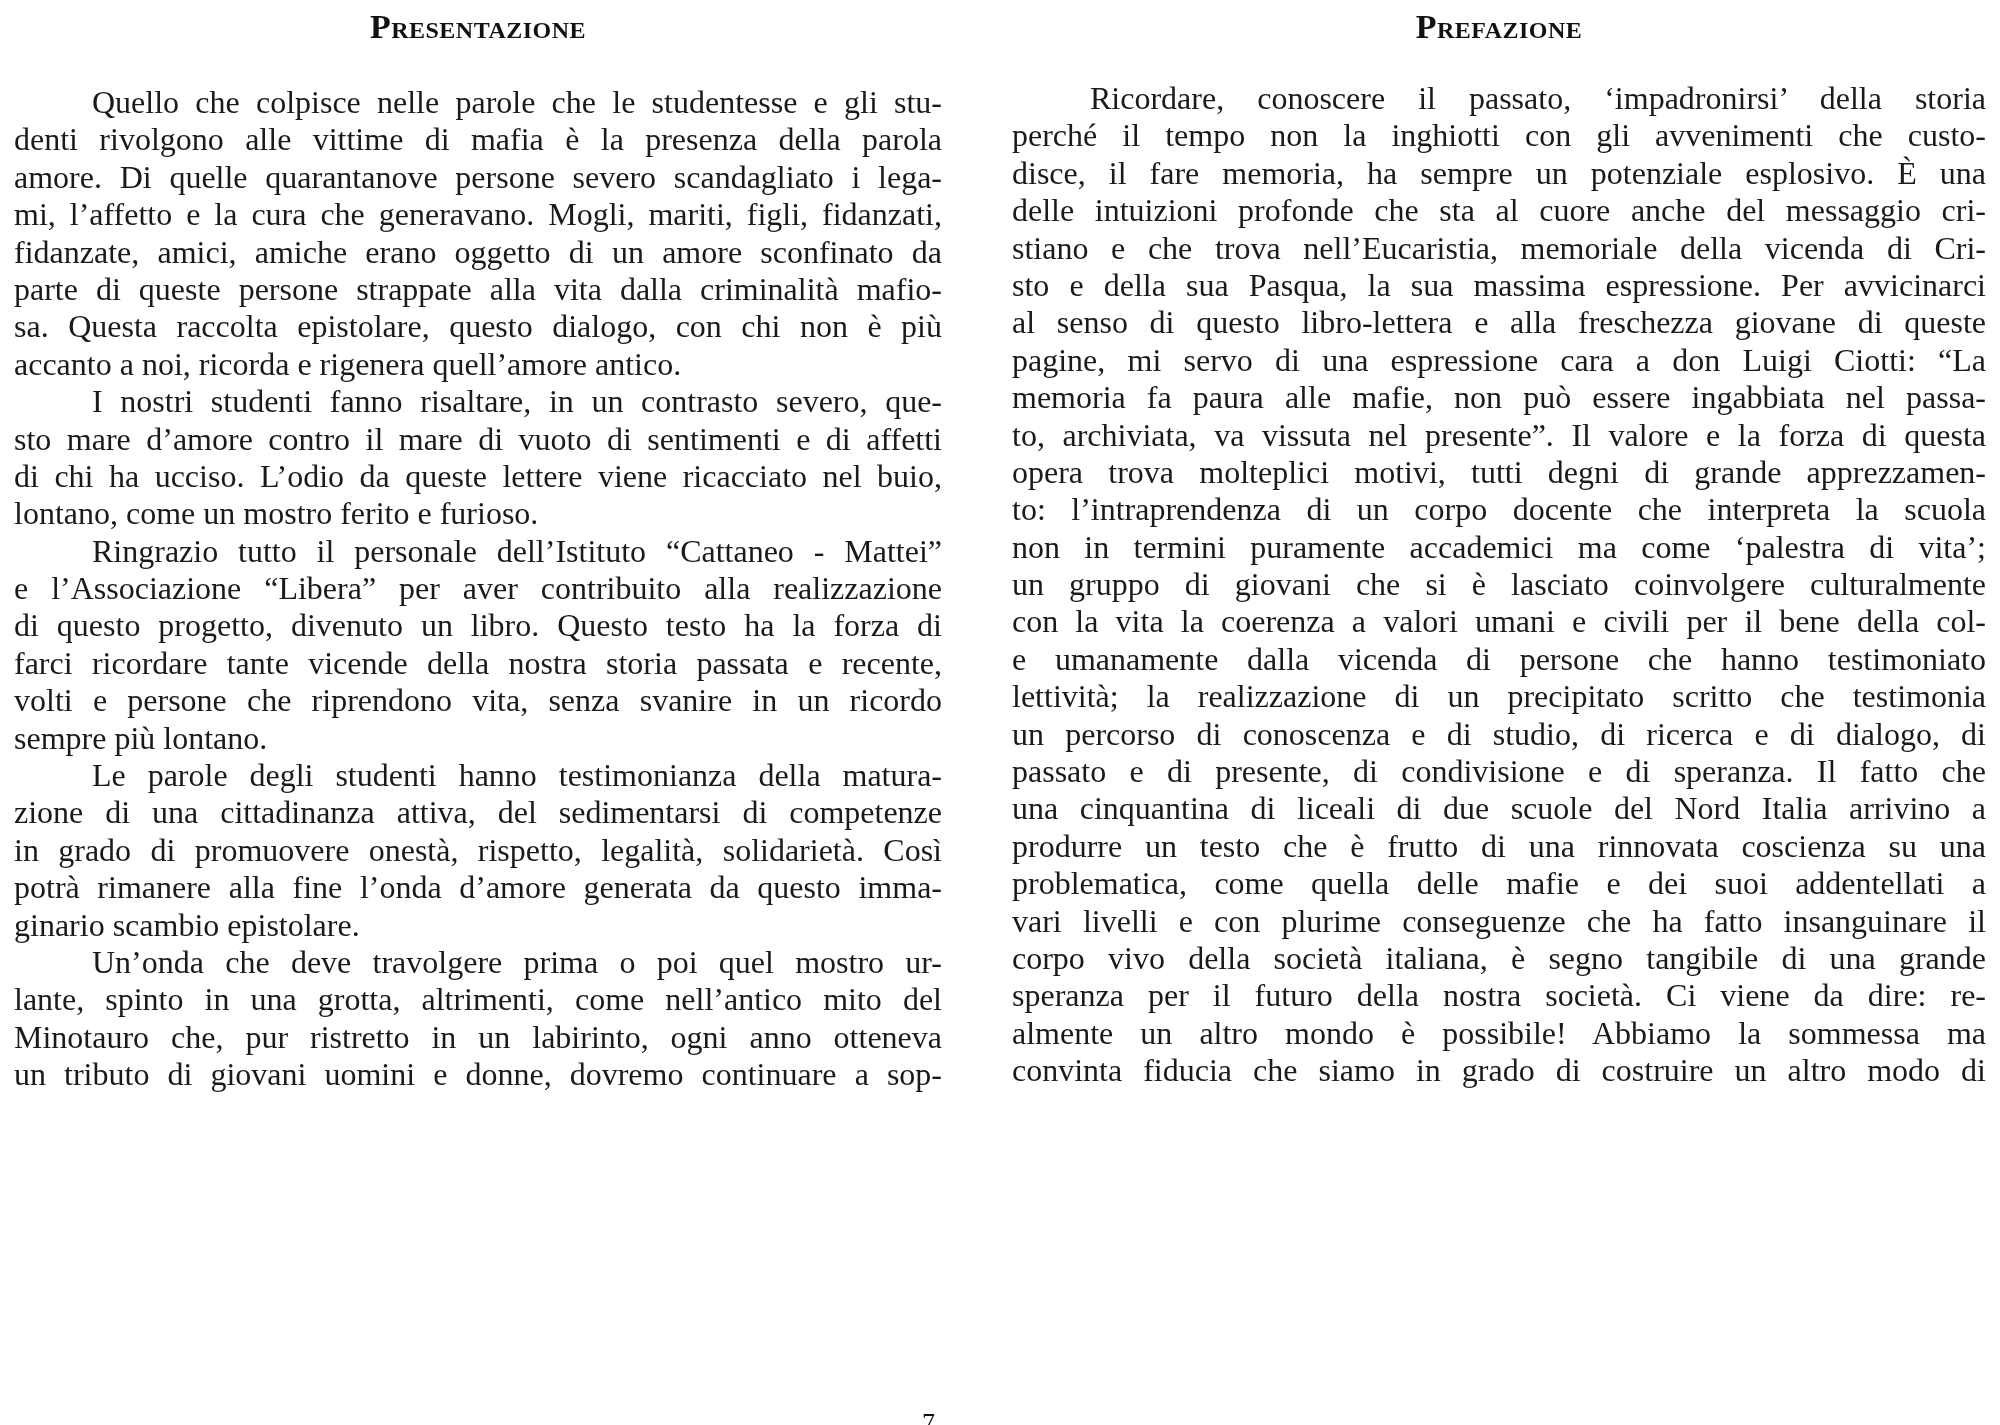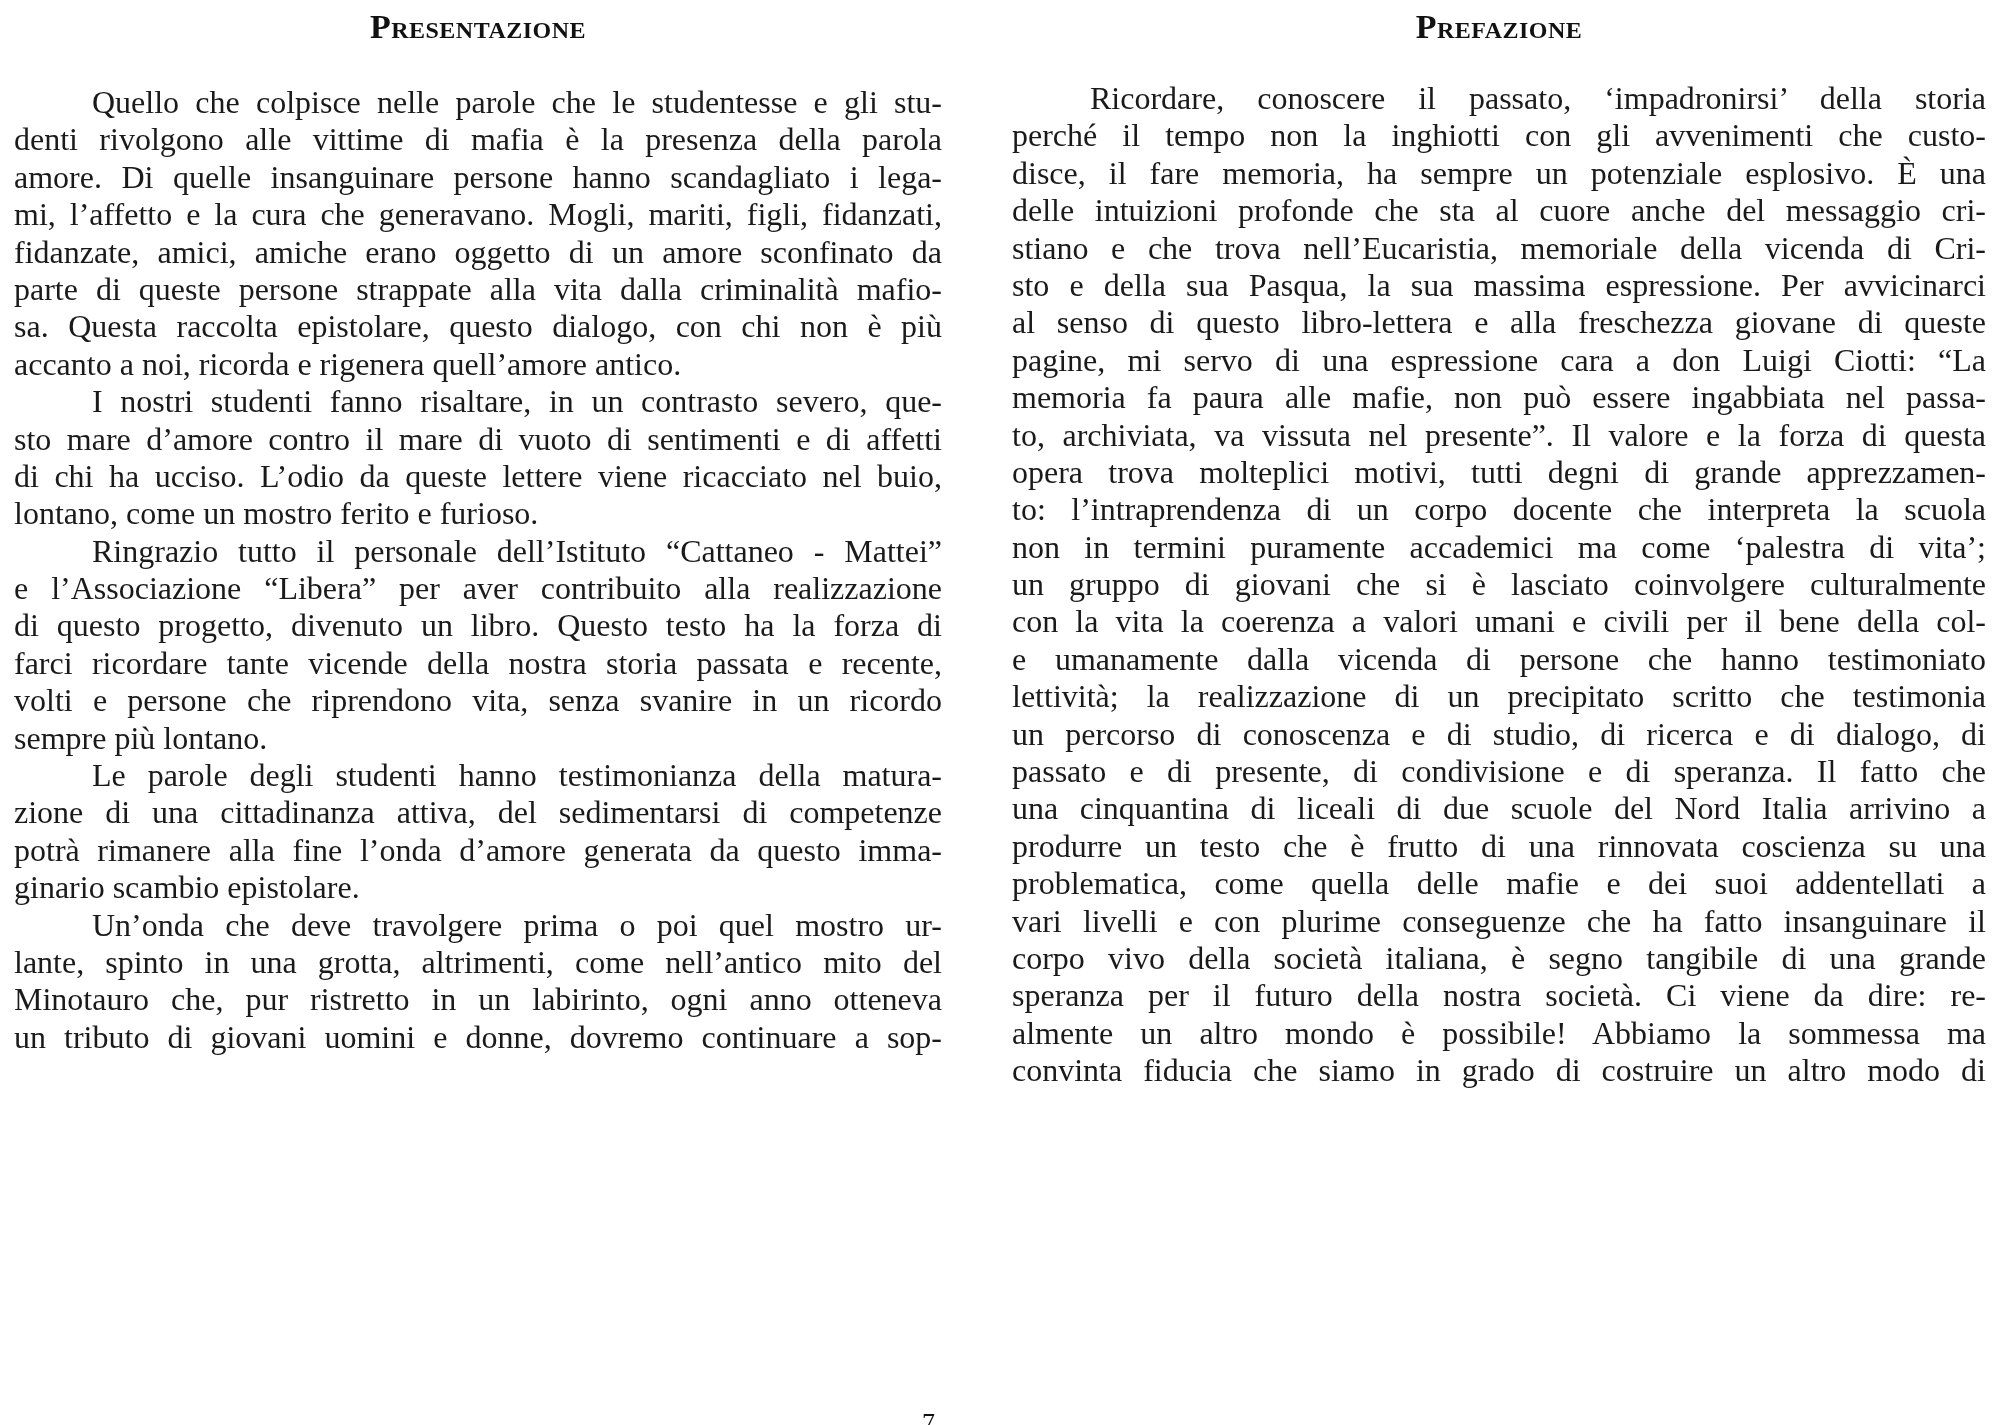--- a/index.html
+++ b/index.html
@@ -32,38 +32,39 @@
   #page-left .page-number { left: 908px; }
 </style>
 </head>
 <body>
 
 <div class="page" id="page-left">
   <div class="title">Presentazione</div>
   <div class="body" id="left-body">
       <span class="line indent">Quello che colpisce nelle parole che le studentesse e gli stu-</span>
       <span class="line">denti rivolgono alle vittime di mafia è la presenza della parola</span>
-      <span class="line">amore. Di quelle insanguinare persone hanno scandagliato i lega-</span>
+      <span class="line">amore. Di quelle quarantanove persone severo scandagliato i lega-</span>
       <span class="line">mi, l’affetto e la cura che generavano. Mogli, mariti, figli, fidanzati,</span>
       <span class="line">fidanzate, amici, amiche erano oggetto di un amore sconfinato da</span>
       <span class="line">parte di queste persone strappate alla vita dalla criminalità mafio-</span>
       <span class="line">sa. Questa raccolta epistolare, questo dialogo, con chi non è più</span>
       <span class="line last">accanto a noi, ricorda e rigenera quell’amore antico.</span>
       <span class="line indent">I nostri studenti fanno risaltare, in un contrasto severo, que-</span>
       <span class="line">sto mare d’amore contro il mare di vuoto di sentimenti e di affetti</span>
       <span class="line">di chi ha ucciso. L’odio da queste lettere viene ricacciato nel buio,</span>
       <span class="line last">lontano, come un mostro ferito e furioso.</span>
       <span class="line indent">Ringrazio tutto il personale dell’Istituto “Cattaneo - Mattei”</span>
       <span class="line">e l’Associazione “Libera” per aver contribuito alla realizzazione</span>
       <span class="line">di questo progetto, divenuto un libro. Questo testo ha la forza di</span>
       <span class="line">farci ricordare tante vicende della nostra storia passata e recente,</span>
       <span class="line">volti e persone che riprendono vita, senza svanire in un ricordo</span>
       <span class="line last">sempre più lontano.</span>
       <span class="line indent">Le parole degli studenti hanno testimonianza della matura-</span>
       <span class="line">zione di una cittadinanza attiva, del sedimentarsi di competenze</span>
+      <span class="line">in grado di promuovere onestà, rispetto, legalità, solidarietà. Così</span>
       <span class="line">potrà rimanere alla fine l’onda d’amore generata da questo imma-</span>
       <span class="line last">ginario scambio epistolare.</span>
       <span class="line indent">Un’onda che deve travolgere prima o poi quel mostro ur-</span>
       <span class="line">lante, spinto in una grotta, altrimenti, come nell’antico mito del</span>
       <span class="line">Minotauro che, pur ristretto in un labirinto, ogni anno otteneva</span>
       <span class="line">un tributo di giovani uomini e donne, dovremo continuare a sop-</span>
     </div>
   <div class="page-number">7</div>
 </div>
 

